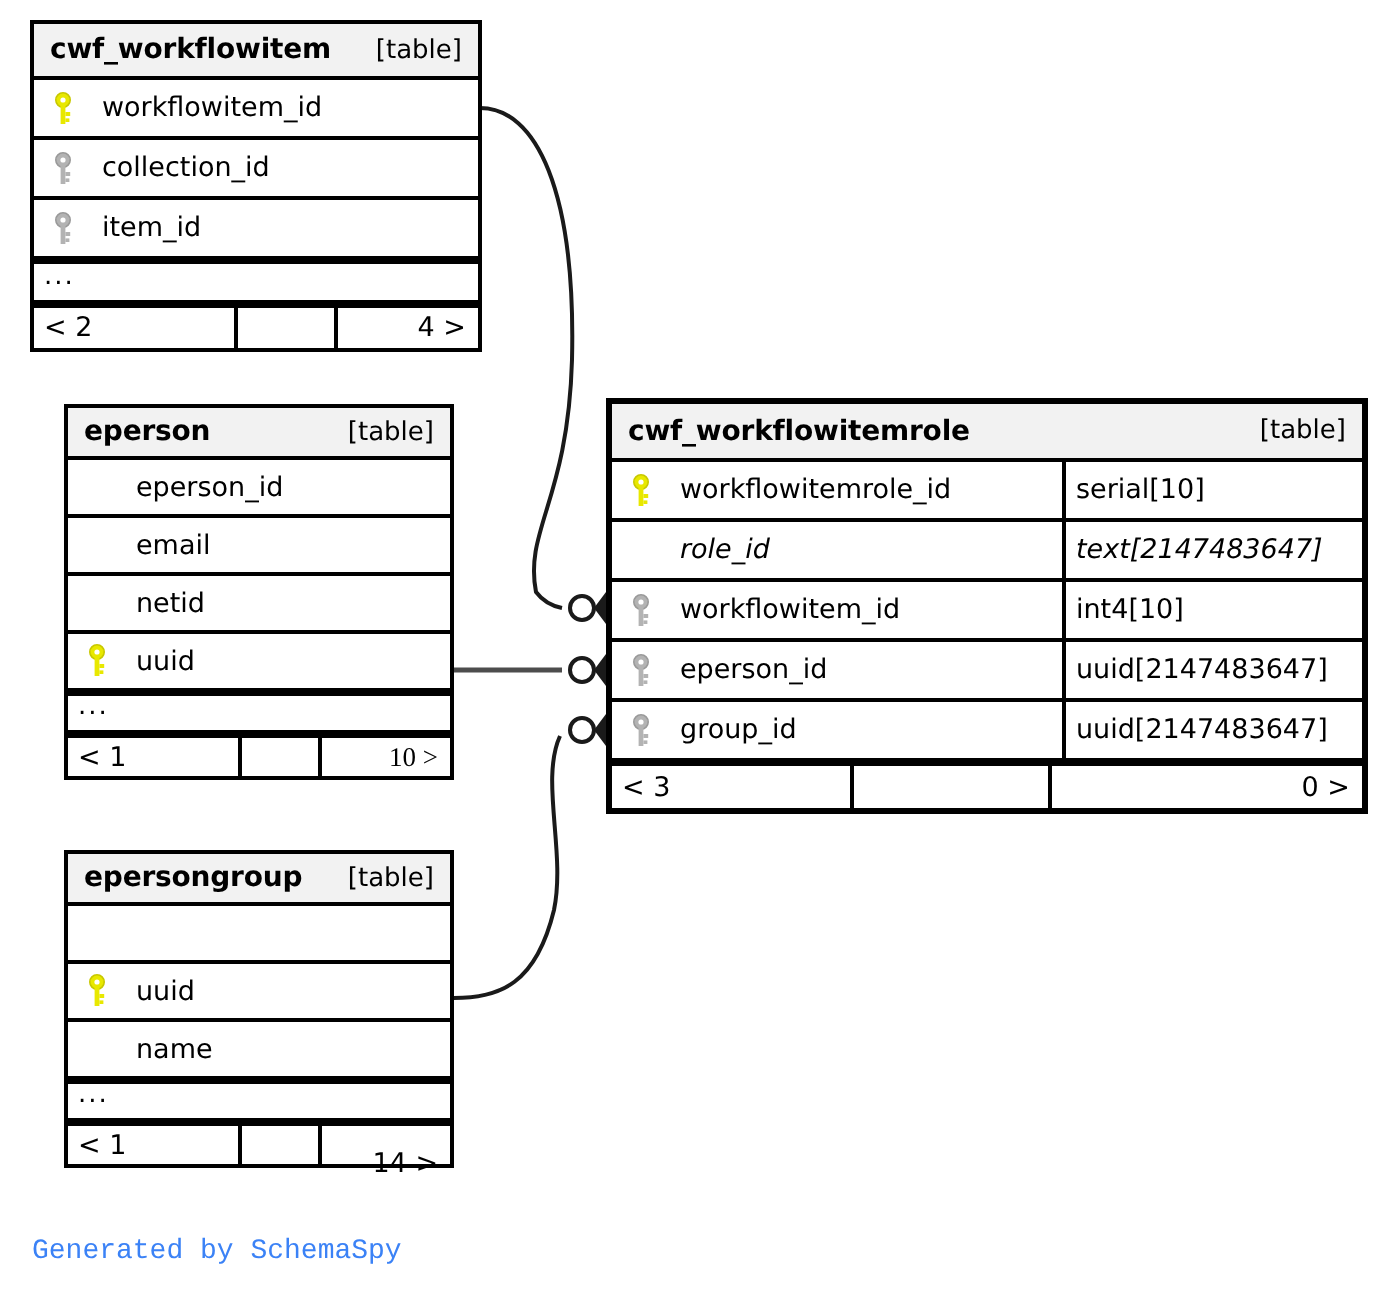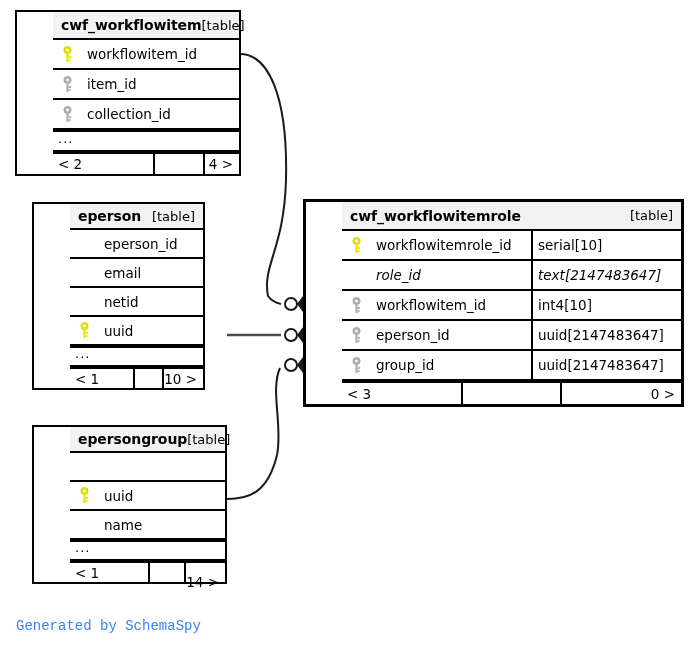--- a/index.html
+++ b/index.html
@@ -26,21 +26,20 @@
     pointer-events: none;
   }
   .tbl {
     position: absolute;
     box-sizing: border-box;
     background: #ffffff;
     border: 2px solid #000000;
     font-size: 13.5px;
     color: #000000;
     z-index: 2;
-    padding-left: 36px;
   }
   .tbl.primary {
     border-width: 3px;
   }
   .tbl-header {
     box-sizing: border-box;
     background: #f2f2f2;
     border-bottom: 2px solid #000000;
     display: flex;
     align-items: center;
@@ -190,45 +189,45 @@
     <div class="row" style="height:30px;">
       <span class="cell-key">
         <svg class="keyicon" width="11" height="17" viewBox="0 0 11 17">
           <circle cx="5.5" cy="4" r="3.6" fill="#b3b3b3" stroke="#9a9a9a" stroke-width="0.8"></circle>
           <circle cx="5.5" cy="4" r="1.3" fill="#ffffff"></circle>
           <rect x="4.3" y="6.5" width="2.4" height="9.5" fill="#b3b3b3"></rect>
           <rect x="6.7" y="10" width="2.4" height="2" fill="#b3b3b3"></rect>
           <rect x="6.7" y="13.2" width="2" height="1.8" fill="#b3b3b3"></rect>
         </svg>
       </span>
+      <span class="cell-name">collection_id</span>
+    </div>
+    <div class="row" style="height:30px;">
+      <span class="cell-key">
+        <svg class="keyicon" width="11" height="17" viewBox="0 0 11 17">
+          <circle cx="5.5" cy="4" r="3.6" fill="#b3b3b3" stroke="#9a9a9a" stroke-width="0.8"></circle>
+          <circle cx="5.5" cy="4" r="1.3" fill="#ffffff"></circle>
+          <rect x="4.3" y="6.5" width="2.4" height="9.5" fill="#b3b3b3"></rect>
+          <rect x="6.7" y="10" width="2.4" height="2" fill="#b3b3b3"></rect>
+          <rect x="6.7" y="13.2" width="2" height="1.8" fill="#b3b3b3"></rect>
+        </svg>
+      </span>
       <span class="cell-name">item_id</span>
-    </div>
-    <div class="row" style="height:30px;">
-      <span class="cell-key">
-        <svg class="keyicon" width="11" height="17" viewBox="0 0 11 17">
-          <circle cx="5.5" cy="4" r="3.6" fill="#b3b3b3" stroke="#9a9a9a" stroke-width="0.8"></circle>
-          <circle cx="5.5" cy="4" r="1.3" fill="#ffffff"></circle>
-          <rect x="4.3" y="6.5" width="2.4" height="9.5" fill="#b3b3b3"></rect>
-          <rect x="6.7" y="10" width="2.4" height="2" fill="#b3b3b3"></rect>
-          <rect x="6.7" y="13.2" width="2" height="1.8" fill="#b3b3b3"></rect>
-        </svg>
-      </span>
-      <span class="cell-name">collection_id</span>
     </div>
     <div class="row ellipsis" style="height:22px;">
       <span class="ellipsis-text">...</span>
     </div>
     <div class="row footer" style="height:22px;">
       <span class="foot-cell foot-left" style="width:100px;">&lt; 2</span>
       <span class="foot-cell foot-mid" style="width:52px;"></span>
       <span class="foot-cell foot-right" style="flex:1 1 auto;">4 &gt;</span>
     </div>
   </div>
 
-  <div class="tbl" style="left:32px; top:202px; width:173px;">
+  <div class="tbl" style="left:32px; top:202px; width:195px;">
     <div class="tbl-header" style="height:26px;">
       <span class="tbl-name">eperson</span>
       <span class="tbl-kind">[table]</span>
     </div>
     <div class="row" style="height:29px;">
       <span class="cell-key"></span>
       <span class="cell-name">eperson_id</span>
     </div>
     <div class="row" style="height:29px;">
       <span class="cell-key"></span>
@@ -249,21 +248,21 @@
         </svg>
       </span>
       <span class="cell-name">uuid</span>
     </div>
     <div class="row ellipsis" style="height:21px;">
       <span class="ellipsis-text">...</span>
     </div>
     <div class="row footer" style="height:21px;">
       <span class="foot-cell foot-left" style="width:85px;">&lt; 1</span>
       <span class="foot-cell foot-mid" style="width:42px;"></span>
-      <span class="foot-cell foot-right" style="flex:1 1 auto;">10 &gt;</span>
+      <span class="foot-cell foot-right" style="flex:1 1 auto;font-family:Liberation Serif, serif;">10 &gt;</span>
     </div>
   </div>
 
   <div class="tbl" style="left:32px; top:425px; width:195px;">
     <div class="tbl-header" style="height:26px;">
       <span class="tbl-name">epersongroup</span>
       <span class="tbl-kind">[table]</span>
     </div>
     <div class="row" style="height:29px;">
       <span class="cell-key"></span>

